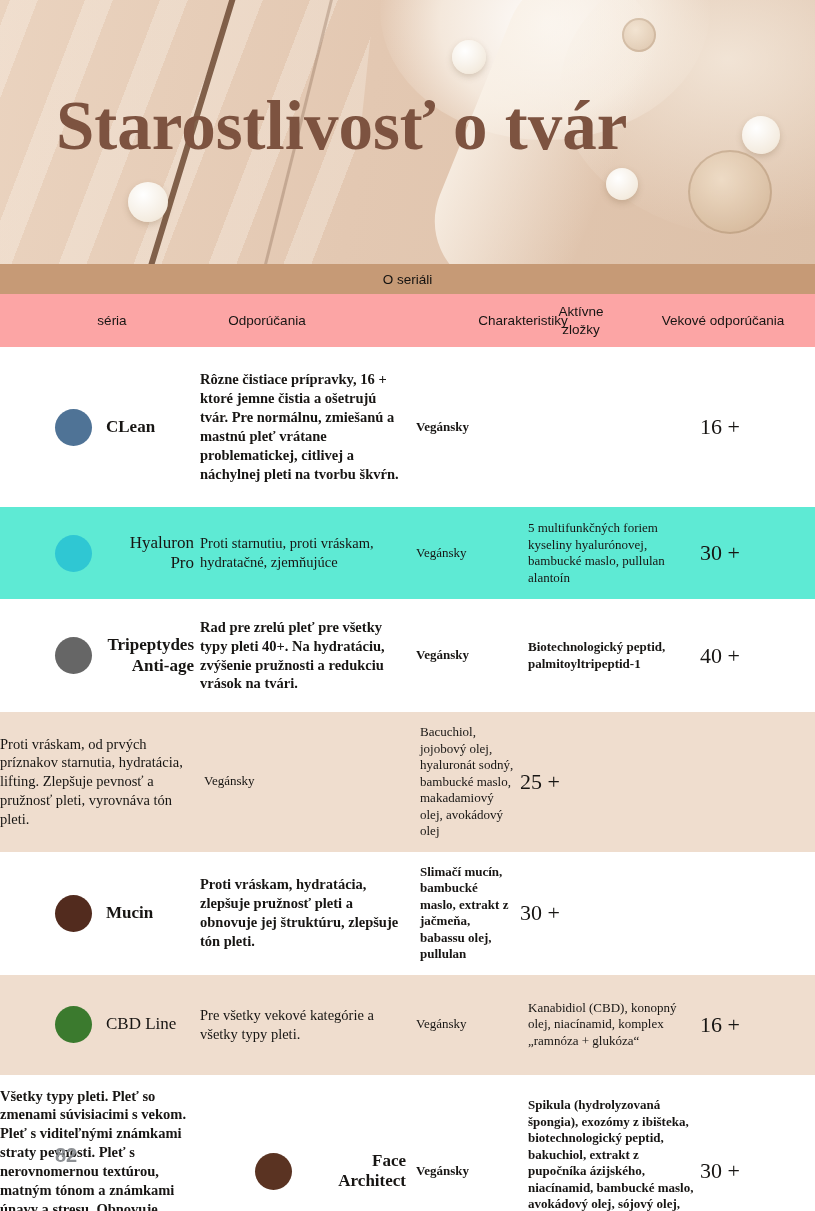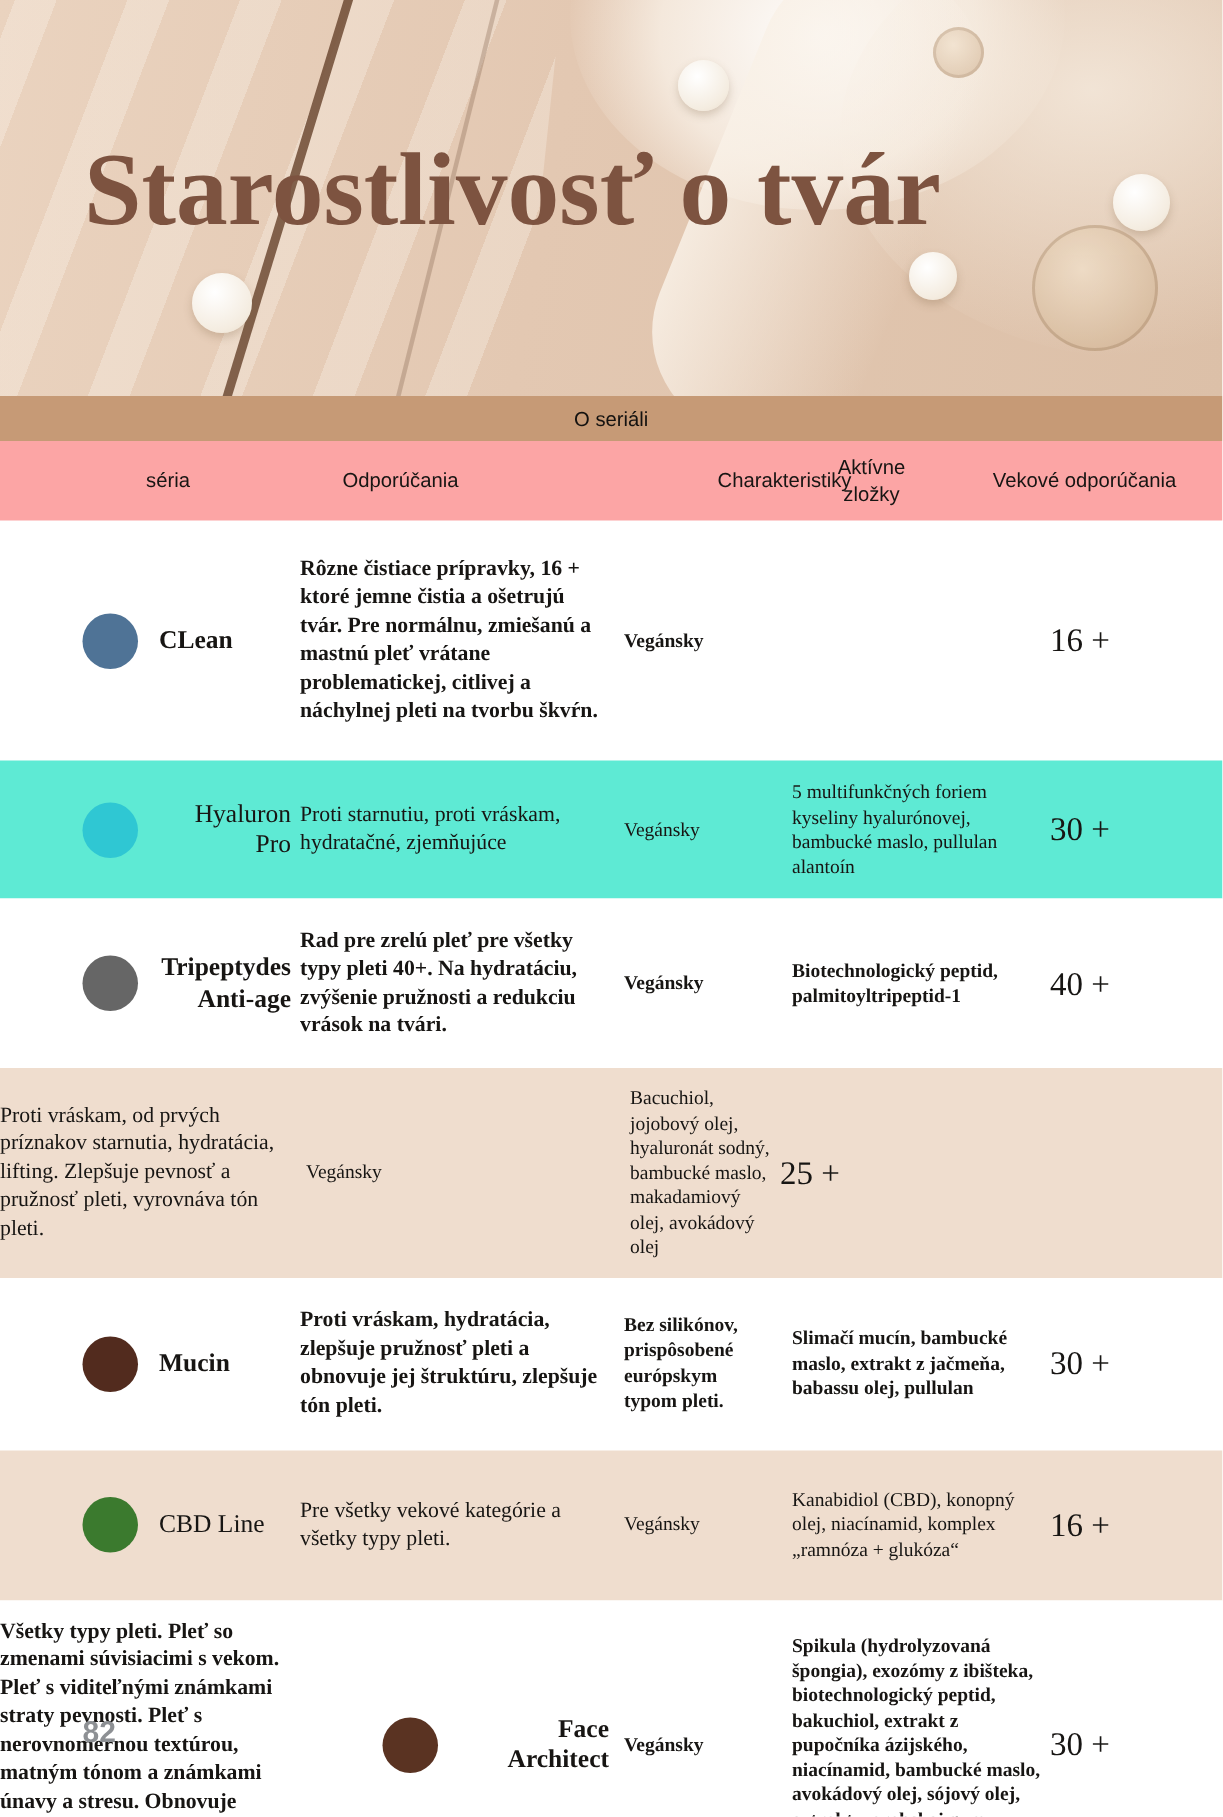--- a/index.html
+++ b/index.html
@@ -160,21 +160,20 @@
     <div class="cell c-ingr">Bacuchiol, jojobový olej, hyaluronát sodný, bambucké maslo, makadamiový olej, avokádový olej</div>
     <div class="cell c-age">25 +</div>
   </div>
 
   <div class="trow w r5" style="background-color: rgb(255, 255, 255);">
     <div class="cell c-series">
       <span class="dot" style="background-color: rgb(82, 43, 30);"></span>
       <span class="sname">Mucin</span>
     </div>
     <div class="cell c-recs">Proti vráskam, hydratácia, zlepšuje pružnosť pleti a obnovuje jej štruktúru, zlepšuje tón pleti.</div>
-    <div class="cell c-chars">Bez silikónov, prispôsobené európskym typom pleti.</div>
     <div class="cell c-ingr">Slimačí mucín, bambucké maslo, extrakt z jačmeňa, babassu olej, pullulan</div>
     <div class="cell c-age">30 +</div>
   </div>
 
   <div class="trow p r6" style="background-color: rgb(239, 221, 206);">
     <div class="cell c-series">
       <span class="dot" style="background-color: rgb(59, 122, 46);"></span>
       <span class="sname">CBD Line</span>
     </div>
     <div class="cell c-recs">Pre všetky vekové kategórie a všetky typy pleti.</div>

